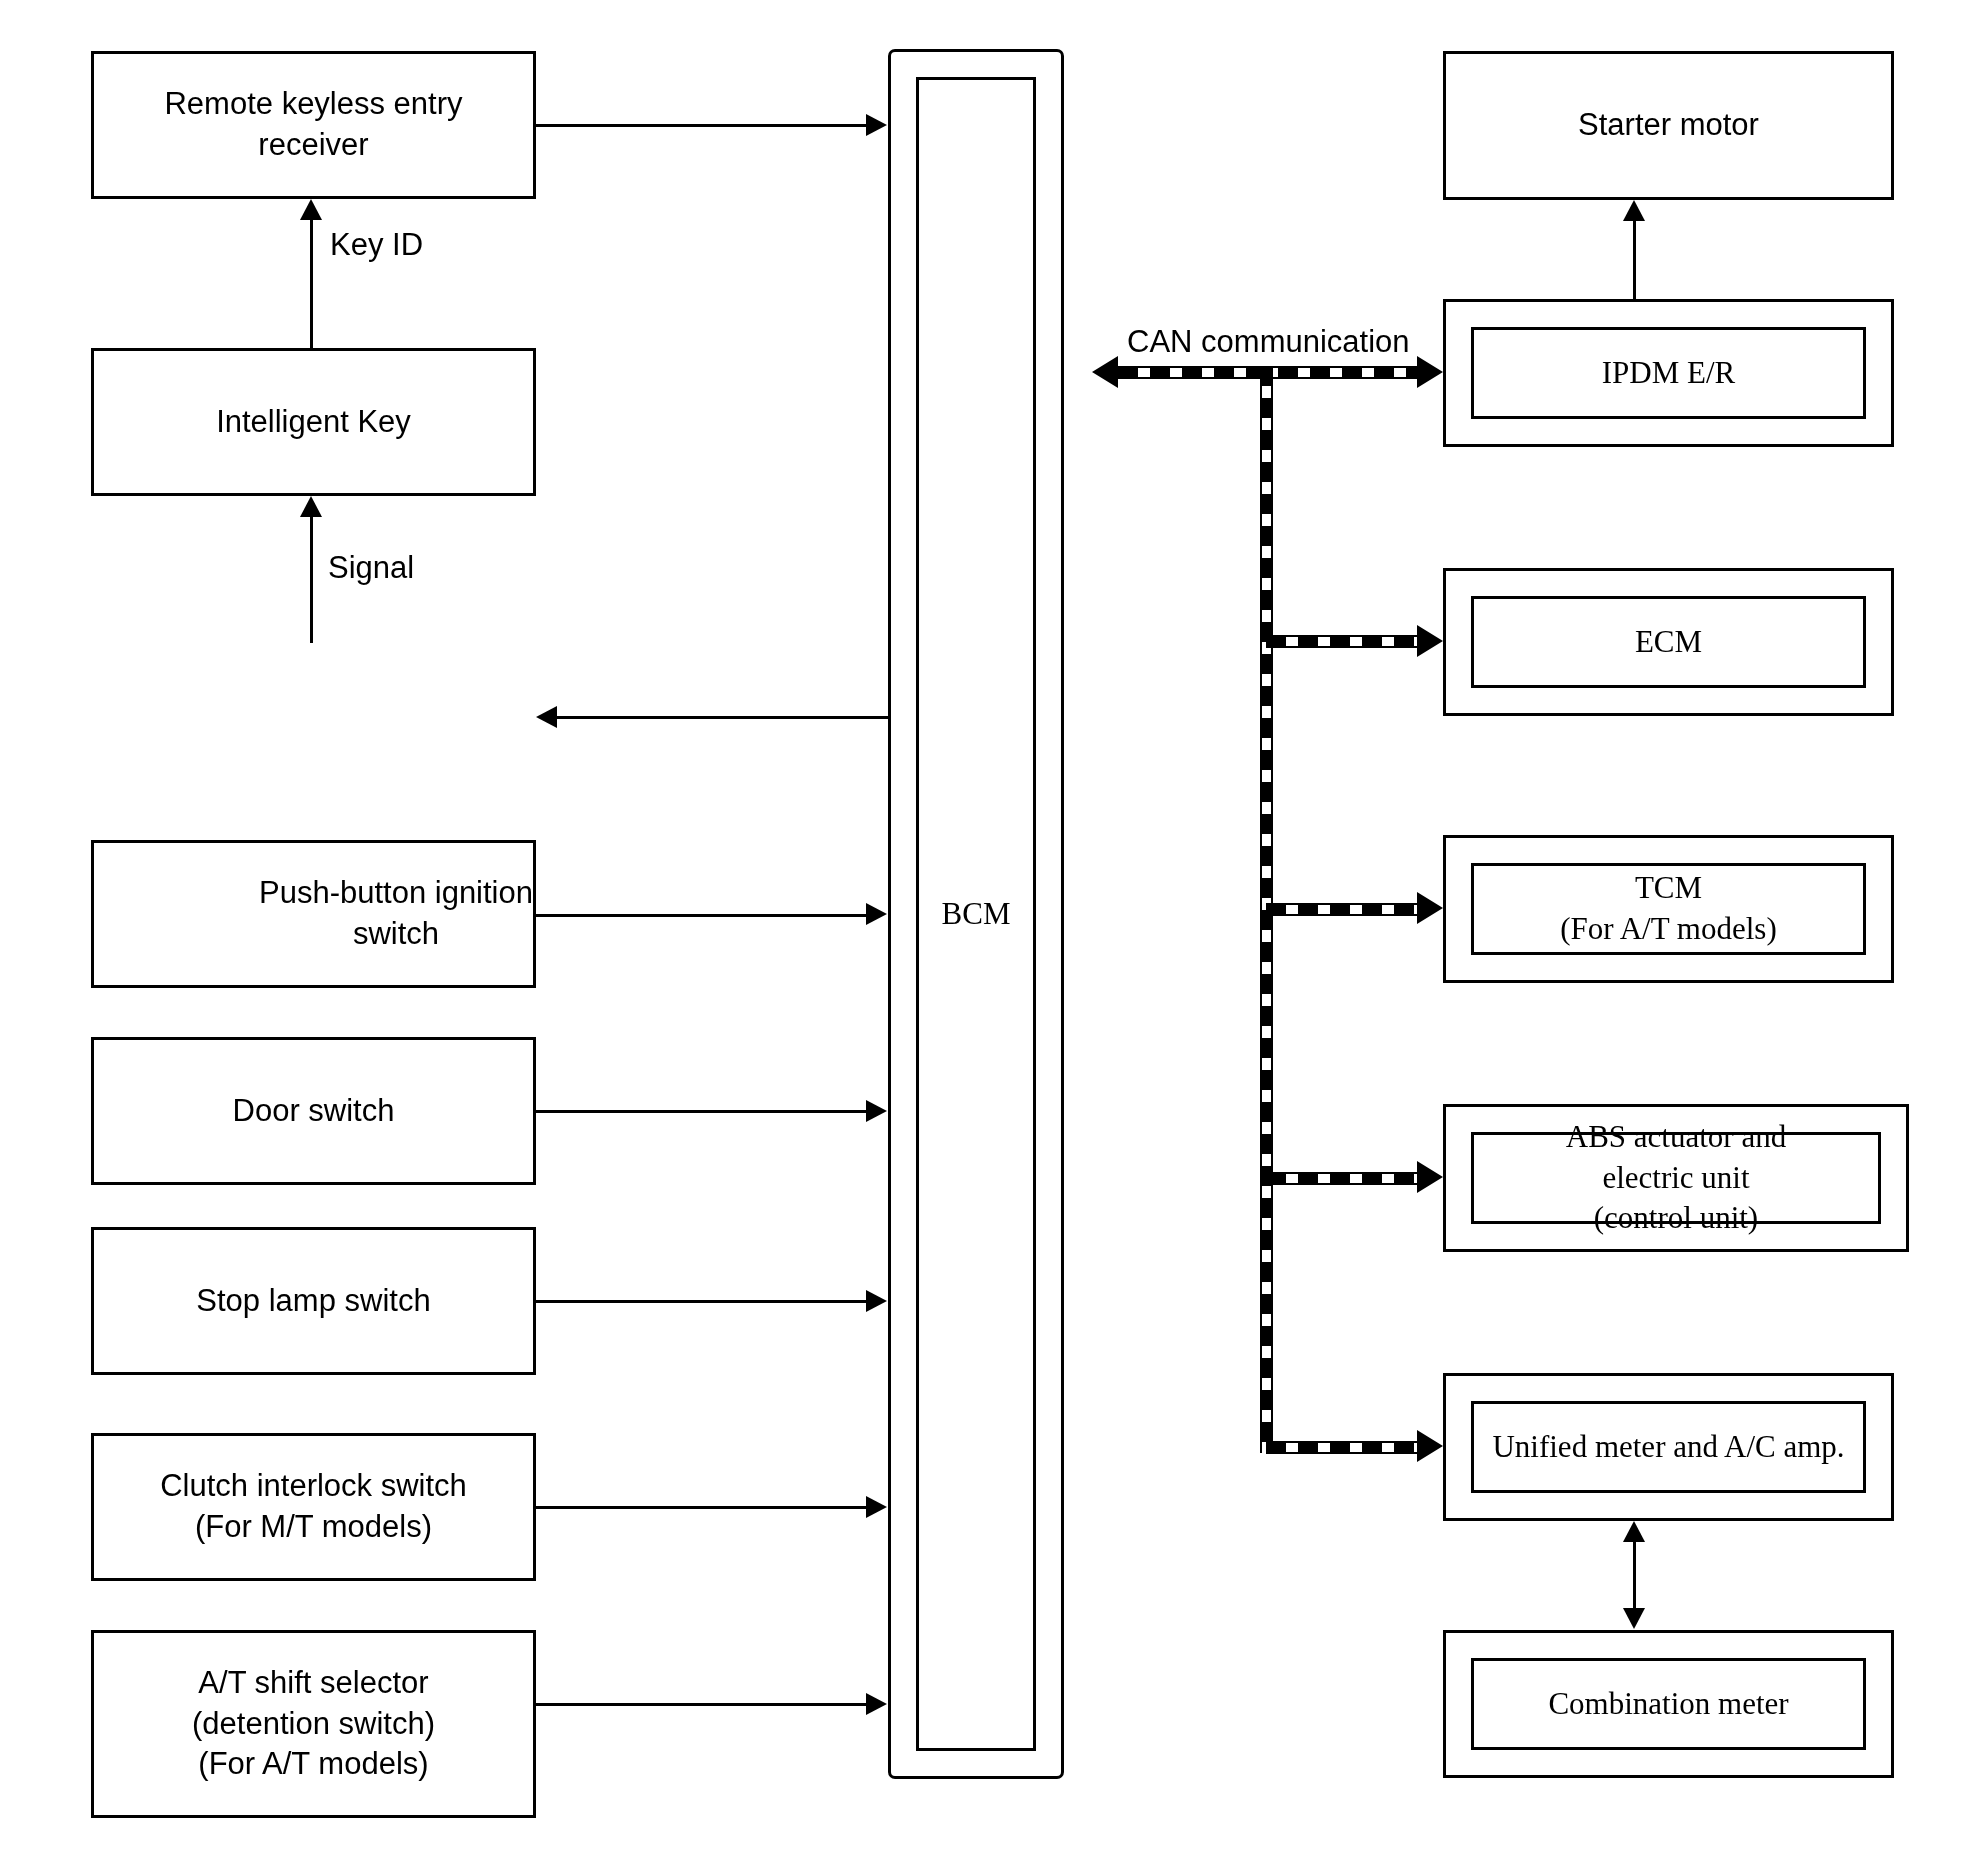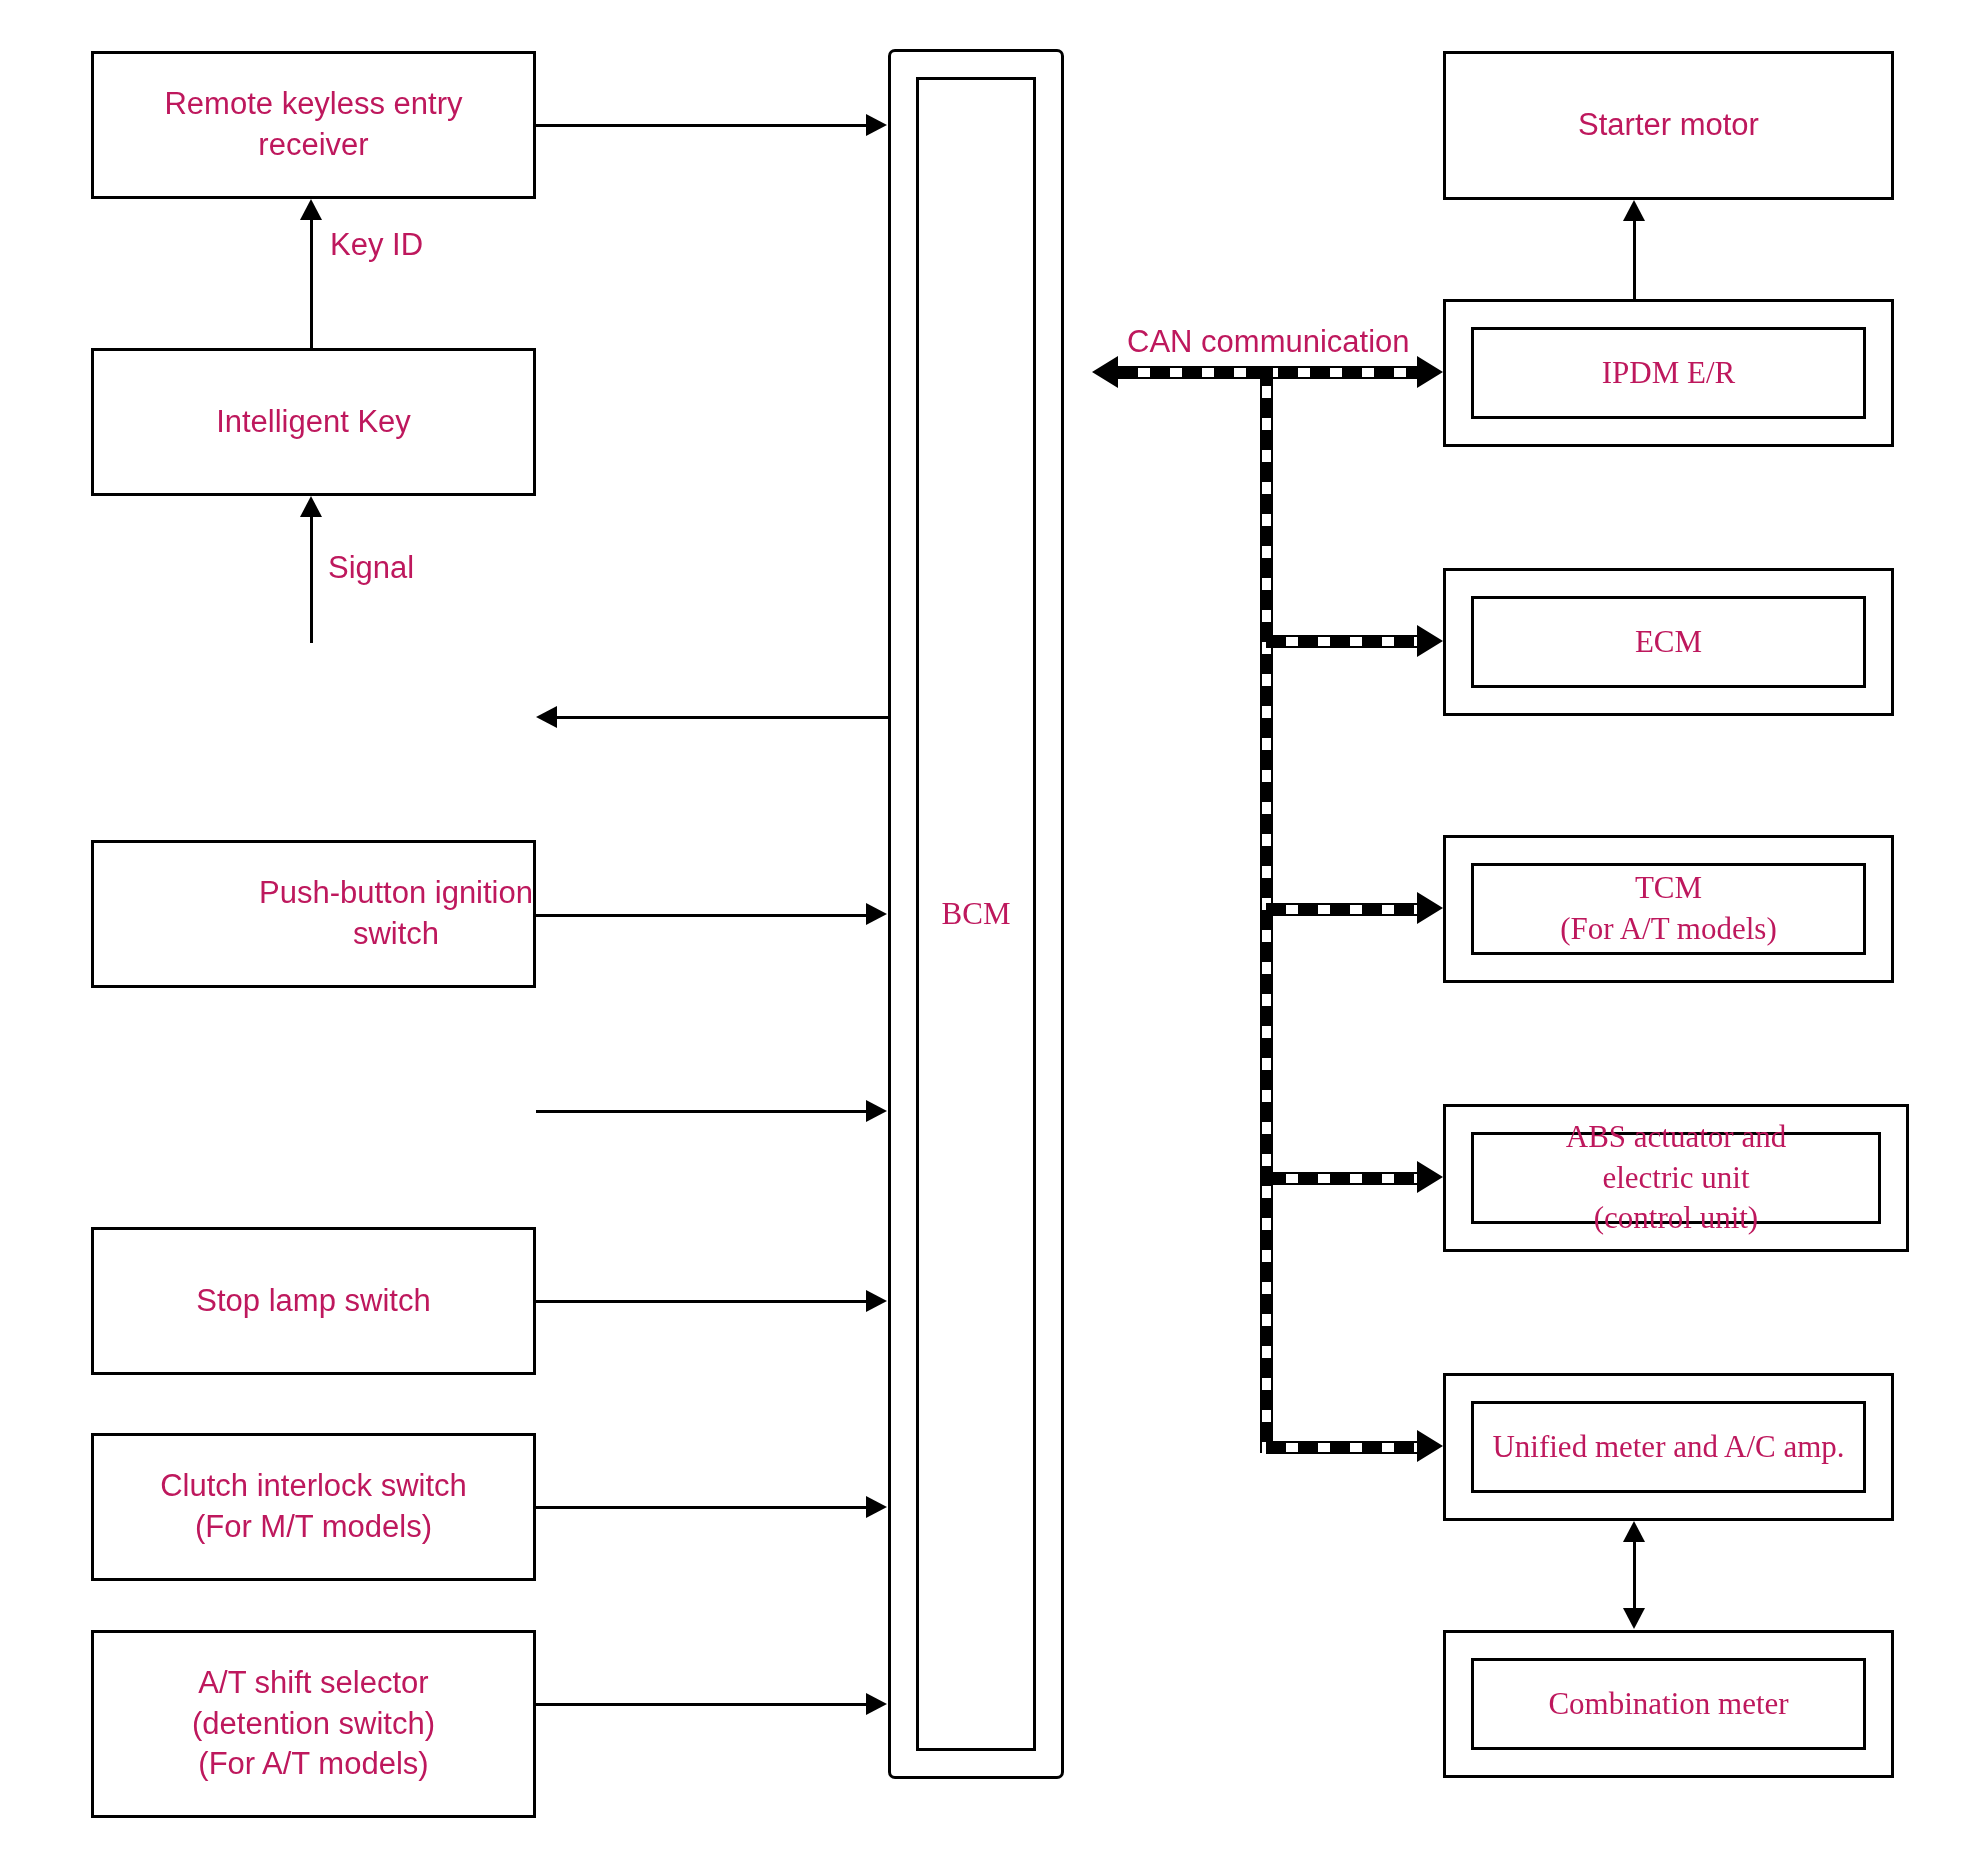--- a/index.html
+++ b/index.html
@@ -1,18 +1,18 @@
 <!DOCTYPE html>
 <html style="font-size:15px"><head>
 <meta charset="utf-8">
 <style>
   html,body{margin:0;padding:0;background:#ffffff;}
   .diagram{
     position:relative;width:1976px;height:1872px;background:#ffffff;
-    font-family:"Liberation Sans","DejaVu Sans",sans-serif;color:#be185d;
+    font-family:"Liberation Sans","DejaVu Sans",sans-serif;color:#000000;
     overflow:hidden;
   }
   .box{
     position:absolute;box-sizing:border-box;border:3.7px solid #000;background:#fff;
     display:flex;align-items:center;justify-content:center;text-align:center;
   }
   .box.dbl{padding:25px;display:flex;font-family:Liberation Serif, serif;}
   .box.dbl .inner{
     flex:1;align-self:stretch;border:3.7px solid #000;
     display:flex;align-items:center;justify-content:center;text-align:center;
@@ -55,20 +55,23 @@
   <div class="box" style="left:91px;top:51px;width:445px;height:148px;">
     <span class="lbl">Remote keyless entry
 receiver</span>
   </div>
   <div class="box" style="left:91px;top:348px;width:445px;height:148px;">
     <span class="lbl">Intelligent Key</span>
   </div>
   <div class="box" style="left:91px;top:840px;width:445px;height:148px;justify-content:flex-end;">
     <span class="lbl">Push-button ignition
 switch</span>
+  </div>
+  <div class="box" style="left:91px;top:1037px;width:445px;height:148px;">
+    <span class="lbl">Door switch</span>
   </div>
   <div class="box" style="left:91px;top:1227px;width:445px;height:148px;">
     <span class="lbl">Stop lamp switch</span>
   </div>
   <div class="box" style="left:91px;top:1433px;width:445px;height:148px;">
     <span class="lbl">Clutch interlock switch
 (For M/T models)</span>
   </div>
   <div class="box" style="left:91px;top:1630px;width:445px;height:188px;justify-content:center;">
     <span class="lbl">A/T shift selector

